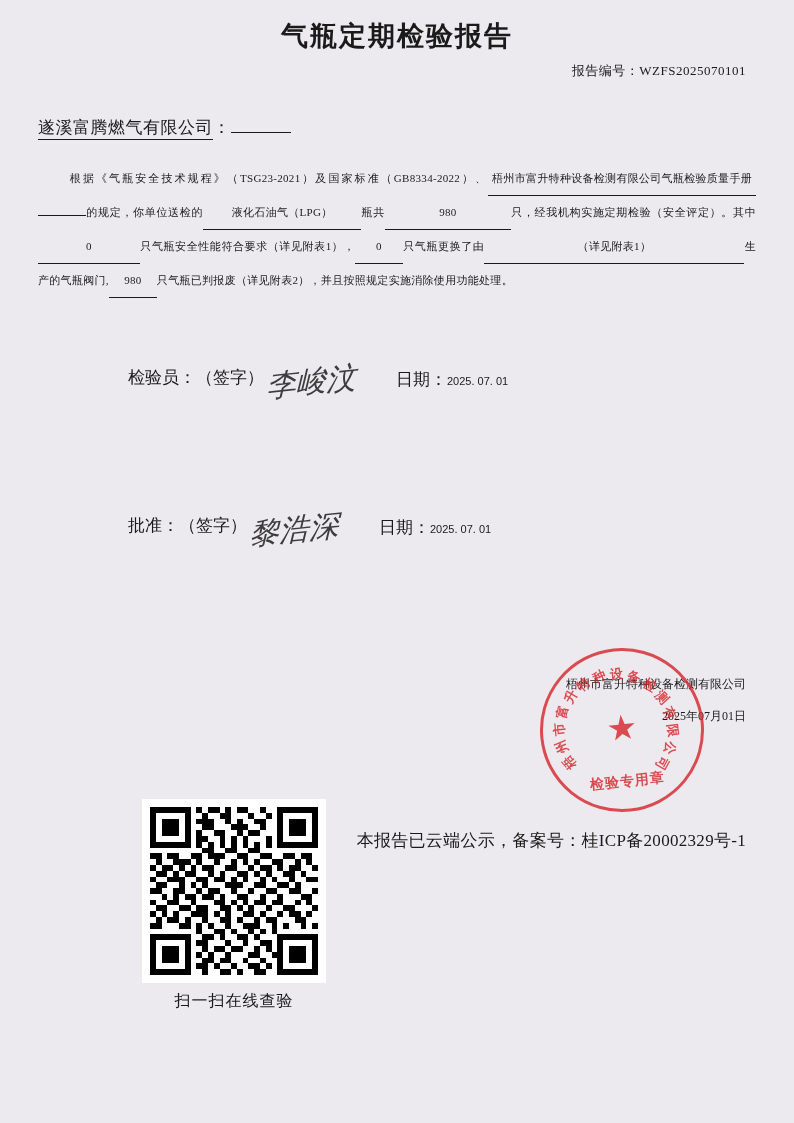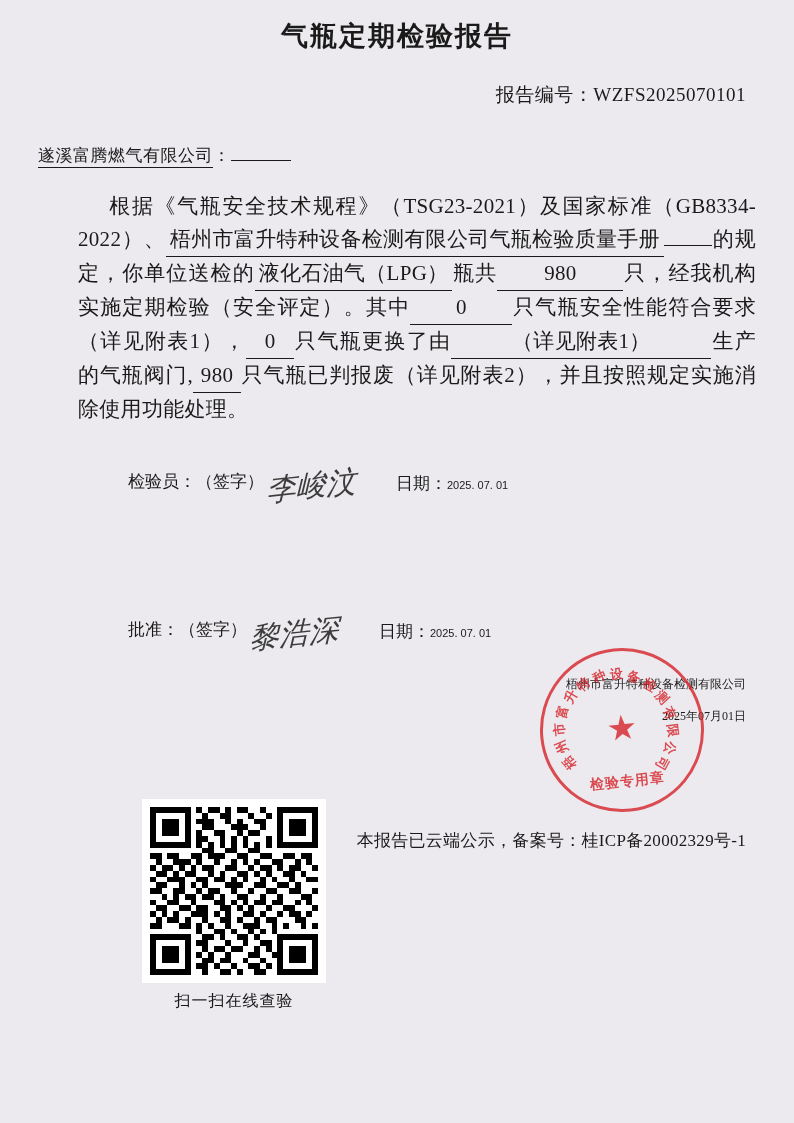--- a/index.html
+++ b/index.html
@@ -25,61 +25,60 @@
   .doc-title {
     text-align: center;
     font-size: 27px;
     font-weight: bold;
     letter-spacing: 2px;
     padding-top: 18px;
     font-family: "DejaVu Serif", "Liberation Serif", serif;
   }
   .report-no {
     text-align: right;
-    font-size: 19px;
-    margin-top: 28px;
+    font-size: 13px;
+    margin-top: 8px;
     padding-right: 10px;
     letter-spacing: 0.5px;
   }
   .recipient {
     font-size: 17px;
     margin-top: 36px;
     letter-spacing: 0.5px;
   }
   .recipient .u {
     border-bottom: 1px solid #1a1a1a;
     display: inline-block;
   }
   .recipient .blank {
     display: inline-block;
     width: 60px;
     border-bottom: 1px solid #1a1a1a;
   }
   .body-text {
-    font-size: 21px;
+    font-size: 11px;
     line-height: 33px;
     margin-top: 22px;
     text-align: justify;
     letter-spacing: 0.3px;
-    margin-left: 40px;
   }
   .body-text .fill {
     border-bottom: 1px solid #1a1a1a;
     display: inline-block;
     text-align: center;
     padding: 0 4px;
   }
   .fill.w-long { min-width: 252px; }
   .fill.w-med  { min-width: 150px; }
   .fill.w-small{ min-width: 94px; }
   .fill.w-xs   { min-width: 40px; }
   .fill.w-val  { min-width: 118px; }
 
   .sig-block {
-    margin-top: 44px;
+    margin-top: 68px;
     position: relative;
     font-size: 17px;
   }
   .sig-row {
     display: flex;
     align-items: flex-start;
     padding-left: 90px;
     position: relative;
     height: 52px;
   }

